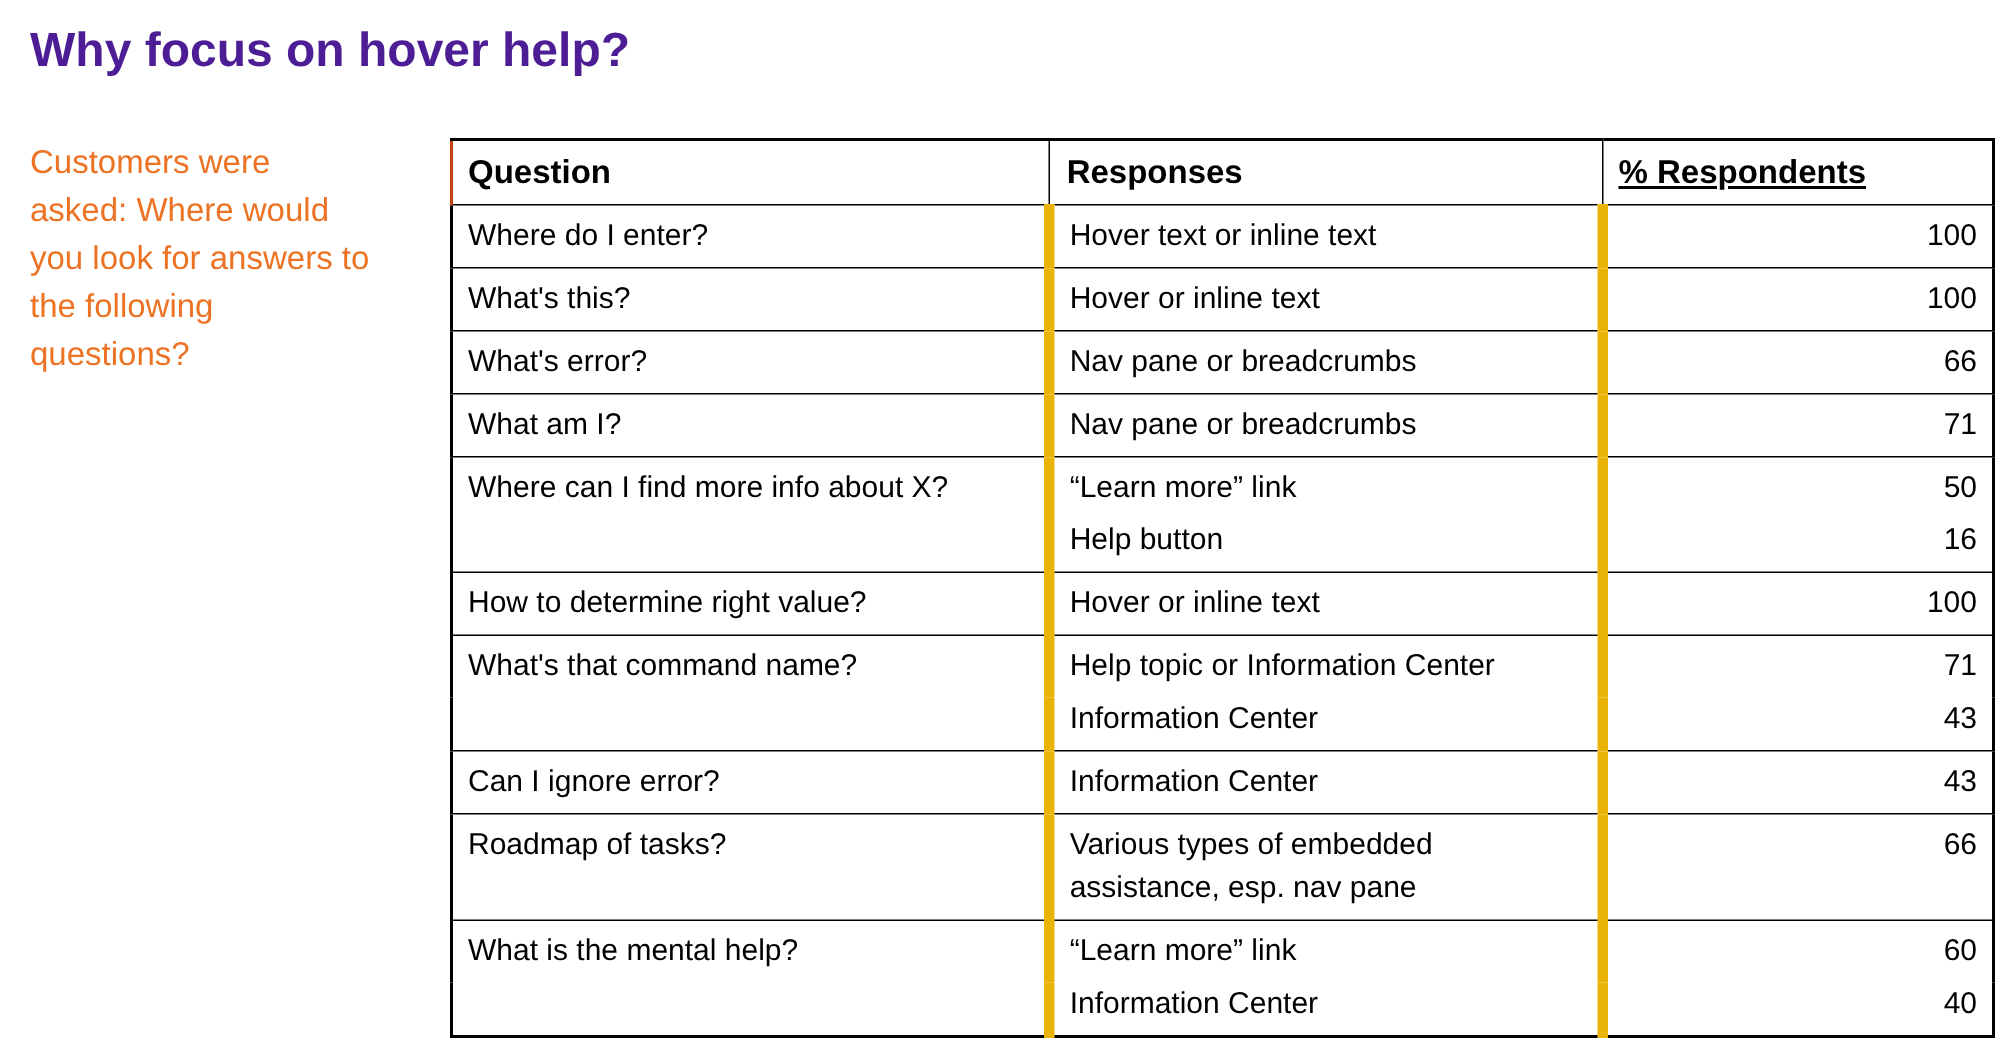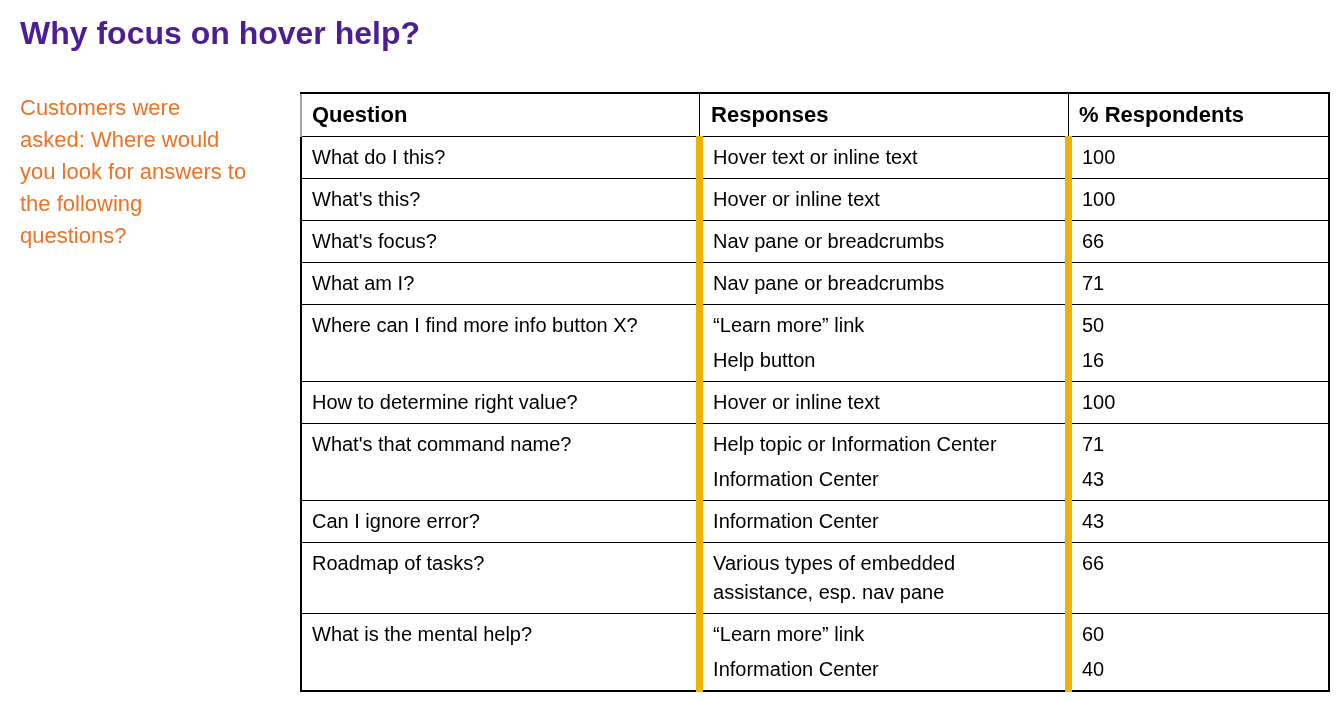--- a/index.html
+++ b/index.html
@@ -41,25 +41,25 @@
     }
     th {
       text-align: left;
       font-weight: bold;
       font-size: 22px;
       padding: 8px 10px;
       border: 1px solid #000;
       border-top: 2px solid #000;
       border-bottom: 1px solid #000;
     }
-    th:first-child { border-left: 2px solid #a3a3a3; margin-top: 41px; }
+    th:first-child { border-left: 2px solid #c2410c; margin-top: 41px; }
     th:last-child { border-right: 2px solid #000; }
     th.col-q { width: 400px; }
     th.col-r { width: 370px; padding-left: 11px; }
-    th.col-p { width: 261px; }
+    th.col-p { width: 261px; text-decoration: underline; }
     td {
       font-size: 20px;
       padding: 6px 10px;
       border-left: 7px solid #eab308;
       border-right: 1px solid #000;
       vertical-align: top;
       line-height: 1.45;
     }
     td:first-child { border-left: 2px solid #000; }
     td:last-child { border-right: 2px solid #000; }
@@ -67,21 +67,21 @@
       border-top: 1px solid #000;
     }
     tr.row-sub td {
       border-top: none;
       padding-top: 0;
     }
     tbody tr:last-child td {
       border-bottom: 2px solid #000;
     }
     td.pct {
-      text-align: left;
+      text-align: right;
     }
   </style>
 </head>
 <body>
 
 <h1 class="title">Why focus on hover help?</h1>
 
 <div class="content">
   <div class="sidebar-text">Customers were asked: Where would you look for answers to the following questions?</div>
 
@@ -89,41 +89,41 @@
     <table>
       <thead>
         <tr>
           <th class="col-q">Question</th>
           <th class="col-r">Responses</th>
           <th class="col-p">% Respondents</th>
         </tr>
       </thead>
       <tbody id="tbody">
       <tr class="row-top">
-            <td>What do I this?</td>
+            <td>Where do I enter?</td>
             <td>Hover text or inline text</td>
             <td class="pct">100</td>
           </tr>
           <tr class="row-top">
             <td>What's this?</td>
             <td>Hover or inline text</td>
             <td class="pct">100</td>
           </tr>
           <tr class="row-top">
-            <td>What's focus?</td>
+            <td>What's error?</td>
             <td>Nav pane or breadcrumbs</td>
             <td class="pct">66</td>
           </tr>
           <tr class="row-top">
             <td>What am I?</td>
             <td>Nav pane or breadcrumbs</td>
             <td class="pct">71</td>
           </tr>
           <tr class="row-top">
-            <td>Where can I find more info button X?</td>
+            <td>Where can I find more info about X?</td>
             <td>“Learn more” link</td>
             <td class="pct">50</td>
           </tr>
           <tr class="row-sub">
             <td></td>
             <td>Help button</td>
             <td class="pct">16</td>
           </tr>
           <tr class="row-top">
             <td>How to determine right value?</td>

